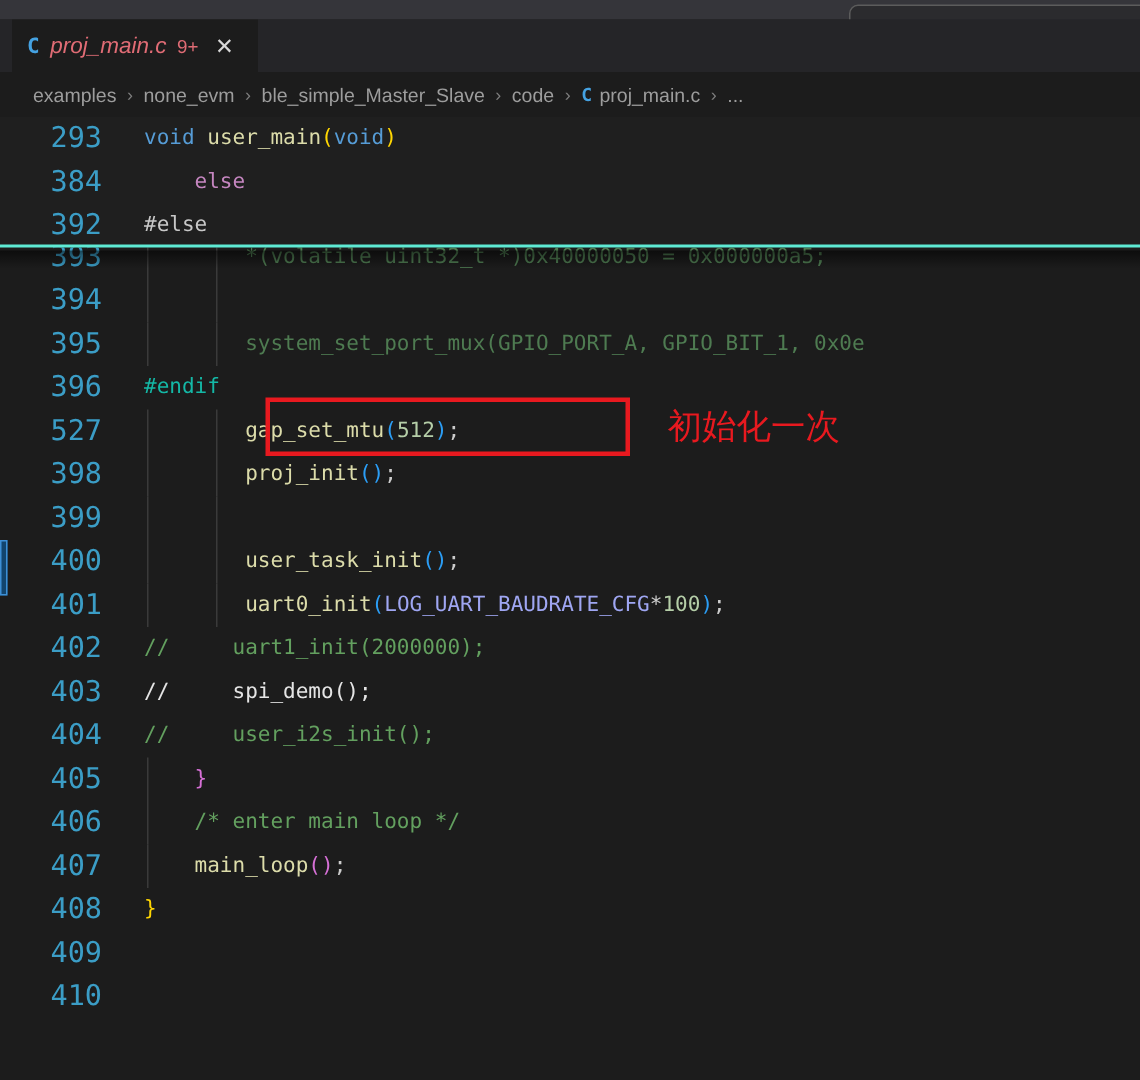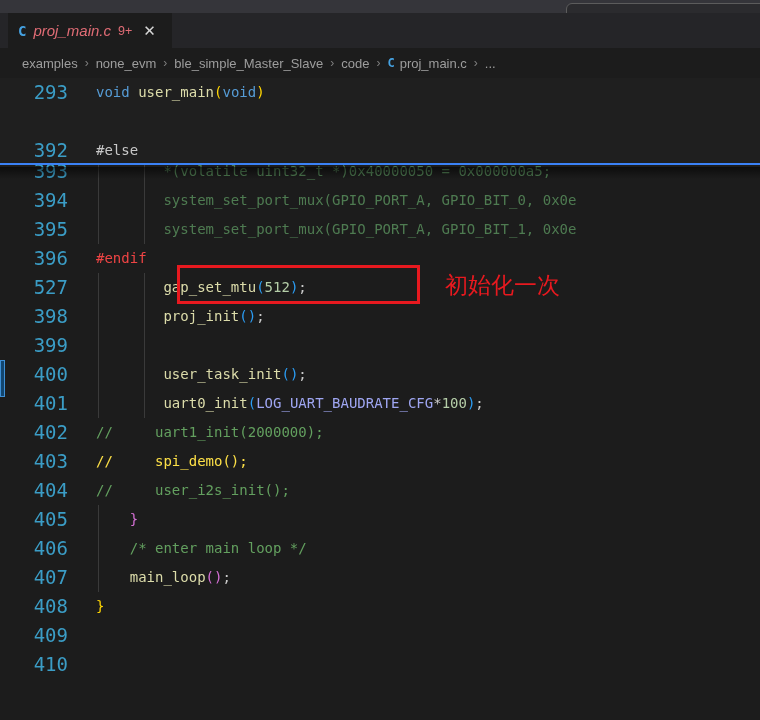--- a/index.html
+++ b/index.html
@@ -31,21 +31,21 @@
   
   .editor { position:absolute; left:0; top:78px; width:760px; height:642px; background:#1c1c1c; overflow:hidden; }
   .row { position:absolute; left:0; width:760px; height:29px; }
   .ln { position:absolute; left:0; top:0; width:68px; height:29px; line-height:29px; text-align:right;
      color:#3b9dc6; font-family:"DejaVu Sans Mono", monospace; font-size:19px; }
   .codetxt { position:absolute; left:96px; top:0; height:29px; line-height:29px; white-space:pre;
      font-family:"DejaVu Sans Mono", monospace; font-size:14px; color:#cccccc; }
   .guide { position:absolute; top:0; height:29px; width:1px; background:#3a3a3a; }
 
   
-  .sticky { position:absolute; left:0; top:0; width:760px; height:87px; background:#1f1f1f; border-bottom:2px solid #3b82f6; }
+  .sticky { position:absolute; left:0; top:0; width:760px; height:87px; background:#1f1f1f; border-bottom:2px solid #5eead4; }
   .sticky-shadow { position:absolute; left:0; top:89px; width:760px; height:12px;
      background:linear-gradient(to bottom, rgba(0,0,0,0.55), rgba(0,0,0,0)); pointer-events:none; }
 
   
   .gutter-marker { position:absolute; left:0px; top:282px; width:5px; height:37px;
      background:#12456e; border:1px solid #3d8fd6; }
   .redbox { position:absolute; left:177px; top:187px; width:243px; height:39px;
      border:3px solid #e8191f; pointer-events:none; }
   .cn-note { position:absolute; left:445px; top:193px; height:28px; line-height:28px;
      color:#e8191f; font-size:23px; font-family:"DejaVu Sans", sans-serif; }
@@ -100,31 +100,30 @@
         <div class="row" style="top: 79px;">
           <div class="guide" style="left: 98px;"></div>
           <div class="guide" style="left: 143.76px;"></div>
           <div class="ln">393</div>
           <div class="codetxt"><span style="color: rgb(78, 123, 81);">        *(volatile uint32_t *)0x40000050 = 0x000000a5;</span></div>
         </div>
         <div class="row" style="top: 108px; padding-left: 16px;">
           <div class="guide" style="left: 98px;"></div>
           <div class="guide" style="left: 143.76px;"></div>
           <div class="ln">394</div>
-          <div class="codetxt"><span style="color: rgb(78, 123, 81);">        system_set_port_mux(GPIO_PORT_A, GPIO_BIT_0, 0x0e</span></div>
         </div>
         <div class="row" style="top: 137px; text-decoration: underline;">
           <div class="guide" style="left: 98px;"></div>
           <div class="guide" style="left: 143.76px;"></div>
           <div class="ln">395</div>
           <div class="codetxt"><span style="color: rgb(78, 123, 81);">        system_set_port_mux(GPIO_PORT_A, GPIO_BIT_1, 0x0e</span></div>
         </div>
         <div class="row" style="top: 166px;">
           <div class="ln">396</div>
-          <div class="codetxt"><span style="color: #ef4444;">#endif</span></div>
+          <div class="codetxt"><span style="color: #14b8a6;">#endif</span></div>
         </div>
         <div class="row" style="top: 195px;">
           <div class="guide" style="left: 98px;"></div>
           <div class="guide" style="left: 143.76px;"></div>
           <div class="ln">527</div>
           <div class="codetxt"><span style="color: rgb(204, 204, 204);">        </span><span style="color: rgb(220, 220, 170);">gap_set_mtu</span><span style="color: rgb(43, 157, 244);">(</span><span style="color: rgb(181, 206, 168);">512</span><span style="color: rgb(43, 157, 244);">)</span><span style="color: rgb(204, 204, 204);">;</span></div>
         </div>
         <div class="row" style="top: 224px;">
           <div class="guide" style="left: 98px;"></div>
           <div class="guide" style="left: 143.76px;"></div>
@@ -147,21 +146,21 @@
           <div class="guide" style="left: 143.76px;"></div>
           <div class="ln">401</div>
           <div class="codetxt"><span style="color: rgb(204, 204, 204);">        </span><span style="color: rgb(220, 220, 170);">uart0_init</span><span style="color: rgb(43, 157, 244);">(</span><span style="color: rgb(159, 166, 242);">LOG_UART_BAUDRATE_CFG</span><span style="color: rgb(204, 204, 204);">*</span><span style="color: rgb(181, 206, 168);">100</span><span style="color: rgb(43, 157, 244);">)</span><span style="color: rgb(204, 204, 204);">;</span></div>
         </div>
         <div class="row" style="top: 340px;">
           <div class="ln">402</div>
           <div class="codetxt"><span style="color: rgb(99, 160, 95);">//     uart1_init(2000000);</span></div>
         </div>
         <div class="row" style="top: 369px;">
           <div class="ln">403</div>
-          <div class="codetxt"><span style="color: #fde047; margin-top: 11px;">//     spi_demo();</span></div>
+          <div class="codetxt"><span style="color: #e5e5e5; margin-top: 11px;">//     spi_demo();</span></div>
         </div>
         <div class="row" style="top: 398px;">
           <div class="ln">404</div>
           <div class="codetxt"><span style="color: rgb(99, 160, 95);">//     user_i2s_init();</span></div>
         </div>
         <div class="row" style="top: 427px;">
           <div class="guide" style="left: 98px;"></div>
           <div class="ln">405</div>
           <div class="codetxt"><span style="color: rgb(204, 204, 204);">    </span><span style="color: rgb(214, 112, 214);">}</span></div>
         </div>
@@ -187,20 +186,24 @@
           <div class="ln">410</div>
           <div class="codetxt"></div>
         </div>
       </div>
 
     <div class="sticky" id="sticky-rows">
         <div class="row" style="top: 0px;">
           <div class="ln">293</div>
           <div class="codetxt"><span style="color: rgb(86, 156, 214);">void</span><span style="color: rgb(204, 204, 204);"> </span><span style="color: rgb(220, 220, 170);">user_main</span><span style="color: rgb(255, 214, 2);">(</span><span style="color: rgb(86, 156, 214);">void</span><span style="color: rgb(255, 214, 2);">)</span></div>
         </div>
+        <div class="row" style="top: 29px;">
+          <div class="ln">384</div>
+          <div class="codetxt"><span style="color: rgb(204, 204, 204);">    </span><span style="color: rgb(197, 134, 192);">else</span></div>
+        </div>
         <div class="row" style="top: 58px;">
           <div class="ln">392</div>
           <div class="codetxt"><span style="color: rgb(200, 200, 200);">#else</span></div>
         </div>
       </div>
     <div class="sticky-shadow"></div>
 
     <div class="gutter-marker"></div>
     <div class="redbox"></div>
     <div class="cn-note">初始化一次</div>

